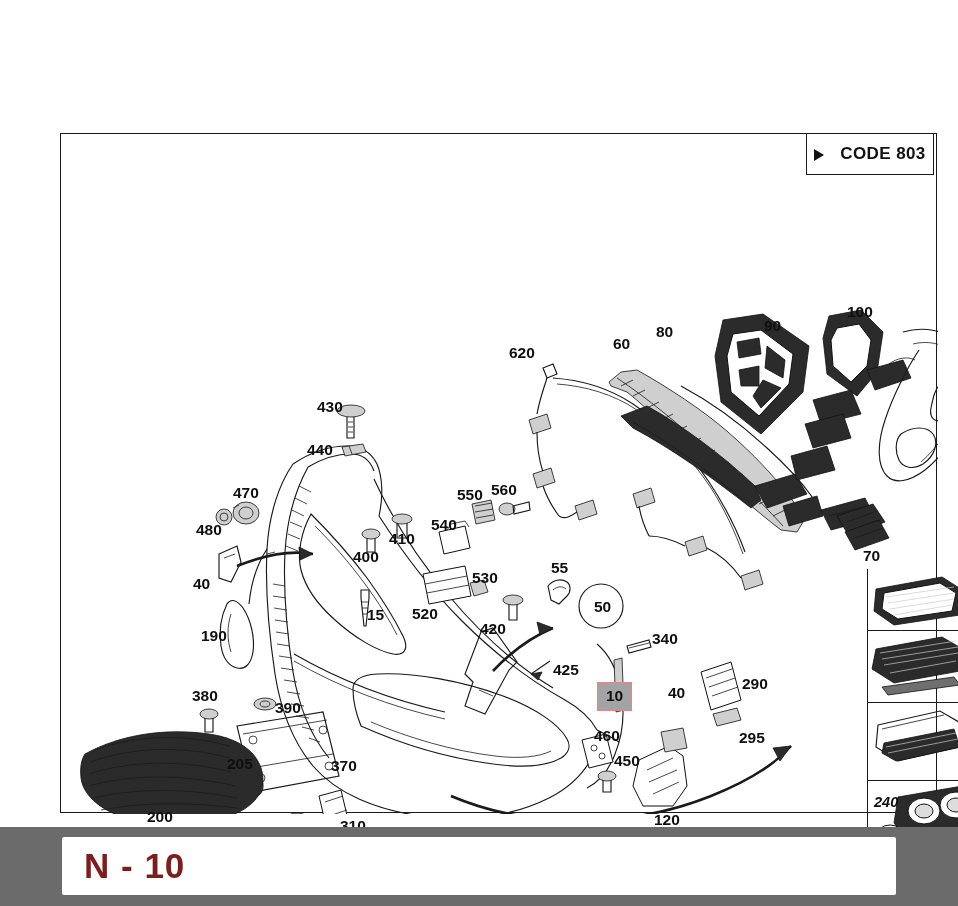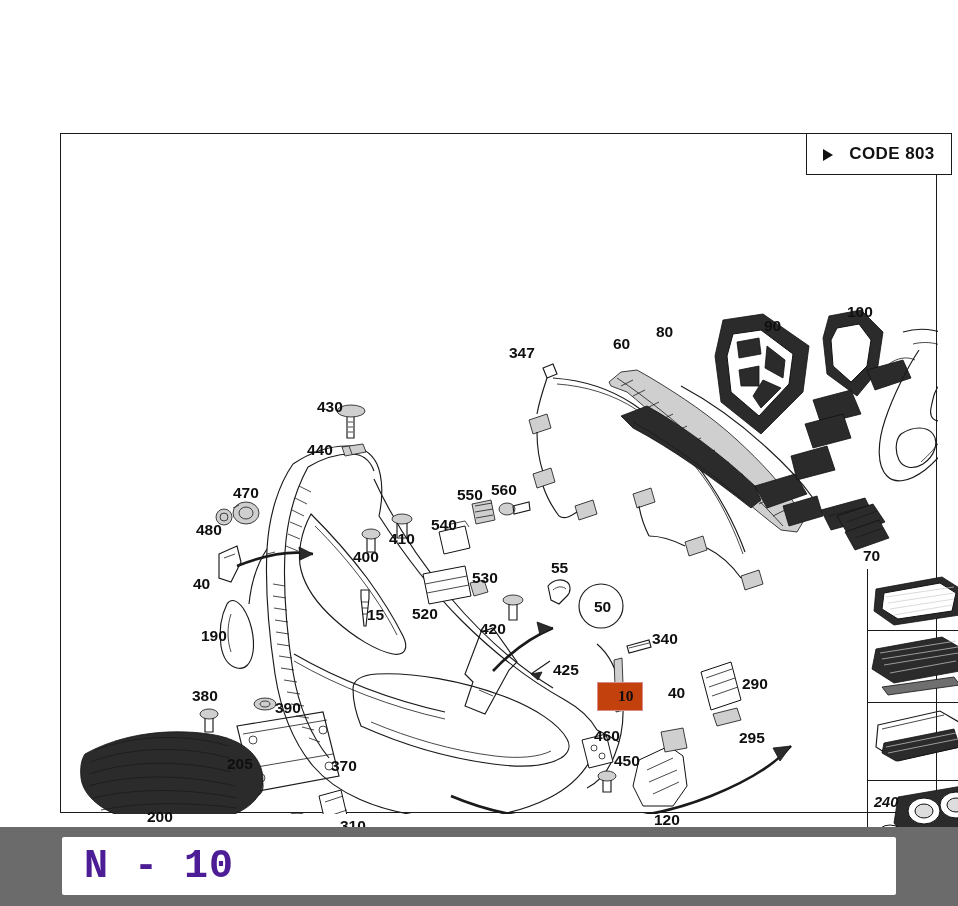--- a/index.html
+++ b/index.html
@@ -26,21 +26,21 @@
     height: 680px;
     border: 1.5px solid #1a1a1a;
     box-sizing: border-box;
     background: #ffffff;
   }
   
   #code-box {
     position: absolute;
     left: 806px;
     top: 133px;
-    width: 146px;
+    width: 128px;
     height: 42px;
     border: 1.5px solid #1a1a1a;
     box-sizing: border-box;
     background: #ffffff;
     display: flex;
     align-items: center;
     justify-content: center;
     gap: 16px;
   }
   #code-box .code-label {
@@ -78,24 +78,23 @@
     position: absolute;
     font-size: 15.5px;
     font-weight: bold;
     color: #0f0f0f;
     white-space: nowrap;
     line-height: 1;
   }
   .lbl.sm { font-size: 14.5px; font-style: italic; }
   
   .lbl.highlight {
-    background: #c2410c;
-    padding: 5px 8px 6px 20px;
+    background: #a3a3a3;
+    padding: 5px 8px 6px 8px;
     border: 1px solid #d98a8a;
-    font-family: Liberation Serif, serif;
   }
   
   #footer {
     position: absolute;
     left: 0;
     top: 827px;
     width: 958px;
     height: 79px;
     background: #6b6b6b;
   }
@@ -114,26 +113,25 @@
     box-sizing: border-box;
   }
   #footer-title {
     font-size: 31px;
     font-weight: bold;
     letter-spacing: .5px;
     color: #111;
     white-space: nowrap;
   }
   #footer-page {
-    font-size: 40px;
+    font-size: 35px;
     font-weight: bold;
     letter-spacing: 1px;
-    color: #4c1d95;
+    color: #7f1d1d;
     white-space: nowrap;
-    font-family: Liberation Mono, monospace;
   }
   
   .art {
     position: absolute;
     left: 0; top: 0;
     width: 877px;
     height: 680px;
     pointer-events: none;
   }
   .ln { fill: none; stroke: #1a1a1a; stroke-width: 1.15; }
@@ -363,21 +361,21 @@
       <path class="ln" d="M840,300 C852,292 866,292 872,300 C878,308 874,322 862,330 C852,336 842,334 838,326 C834,318 834,306 840,300 Z"></path>
       <path class="ln-t" d="M828,230 C836,224 846,222 854,226"></path>
 
       <path class="fl-d" d="M776,382 L812,370 L824,388 L788,402 Z"></path>
       <path class="fl-d" d="M784,398 L818,386 L828,404 L794,416 Z"></path>
       <path class="ln-t" stroke="#dddddd" d="M786,388 L816,377 M794,404 L822,394"></path>
     </svg>
 
     <div class="lbl" style="left:256px;top:265px;">430</div>
     <div class="lbl" style="left:246px;top:308px;">440</div>
-    <div class="lbl" style="left:448px;top:211px;">347</div>
+    <div class="lbl" style="left:448px;top:211px;">620</div>
     <div class="lbl" style="left:552px;top:202px;">60</div>
     <div class="lbl" style="left:595px;top:190px;">80</div>
     <div class="lbl" style="left:703px;top:184px;">90</div>
     <div class="lbl" style="left:786px;top:170px;">100</div>
 
     <div class="lbl" style="left:802px;top:414px;">70</div>
     <div class="lbl" style="left:135px;top:356px;margin-top:32px;">480</div>
     <div class="lbl" style="left:172px;top:351px;">470</div>
     <div class="lbl" style="left:328px;top:360px;margin-top:37px;">410</div>
     <div class="lbl" style="left:292px;top:415px;">400</div>

